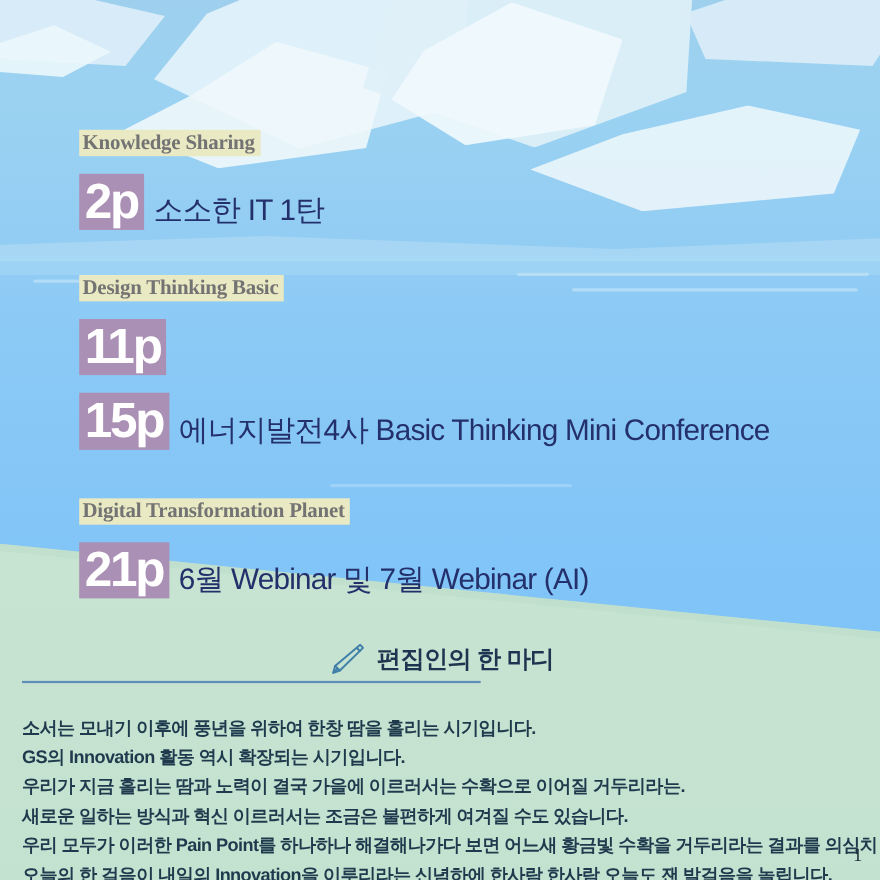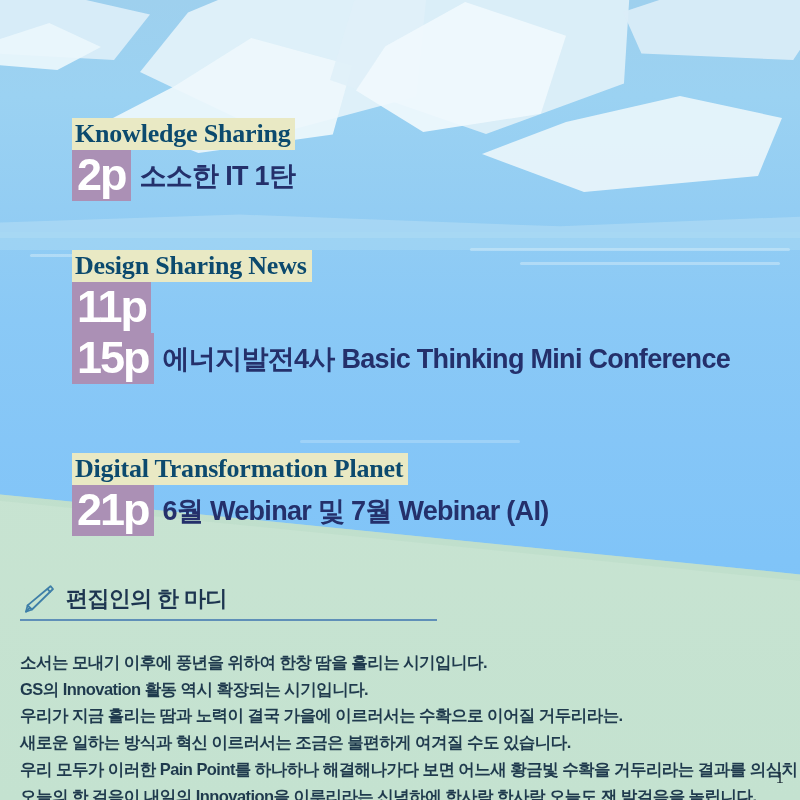--- a/index.html
+++ b/index.html
@@ -118,71 +118,72 @@
   #content {
     position: absolute;
     left: 0; top: 0; width: 800px; height: 800px;
   }
 
   .section { position: absolute; }
 
   .section-heading {
     display: inline-block;
     font-family: "Liberation Serif", serif;
-    font-size: 26px;
-    font-weight: 700;
-    color: #0c4a6e;
+    font-size: 19px;
+    font-weight: 700;
+    color: #737373;
     background: #e9e9c4;
     padding: 1px 5px 2px 3px;
     line-height: 1.12;
     letter-spacing: -0.2px;
     white-space: nowrap;
   }
 
   .entry {
     display: flex;
-    align-items: center;
-    margin-top: 0;
+    align-items: flex-end;
+    margin-top: 16px;
   }
 
   .page-badge {
     background: #ab90b5;
     color: #ffffff;
     font-family: "Liberation Sans", sans-serif;
     font-weight: 700;
     font-size: 45px;
     line-height: 0.96;
     padding: 3px 5px 5px 5px;
     letter-spacing: -2px;
     display: inline-block;
     box-sizing: border-box;
     text-align: left;
   }
 
   .entry-title {
     font-family: "Liberation Sans", sans-serif;
     font-size: 27px;
-    font-weight: 700;
+    font-weight: 400;
     color: #24306b;
     margin-left: 9px;
     letter-spacing: -0.7px;
     white-space: nowrap;
   }
 
   
   #editor-note {
     position: absolute;
     left: 20px;
     top: 583px;
     width: 760px;
   }
   #editor-head {
     display: flex;
     align-items: center;
     gap: 10px;
+    justify-content: center;
   }
   #pencil-icon { flex: 0 0 auto; display: block; }
   #editor-title {
     font-family: "Liberation Sans", sans-serif;
     font-size: 22px;
     font-weight: 700;
     color: #1d3550;
     letter-spacing: -0.6px;
     white-space: nowrap;
   }
@@ -242,21 +243,21 @@
 
     <div class="section" style="left:72px; top:118px;">
       <div class="section-heading">Knowledge Sharing</div>
       <div class="entry">
         <span class="page-badge">2p</span>
         <span class="entry-title">소소한 IT 1탄</span>
       </div>
     </div>
 
     <div class="section" style="left:72px; top:250px;">
-      <div class="section-heading">Design Sharing News</div>
+      <div class="section-heading">Design Thinking Basic</div>
       <div class="entry">
         <span class="page-badge">11p</span>
       </div>
       <div class="entry">
         <span class="page-badge">15p</span>
         <span class="entry-title">에너지발전4사 Basic Thinking Mini Conference</span>
       </div>
     </div>
 
     <div class="section" style="left:72px; top:453px;">

